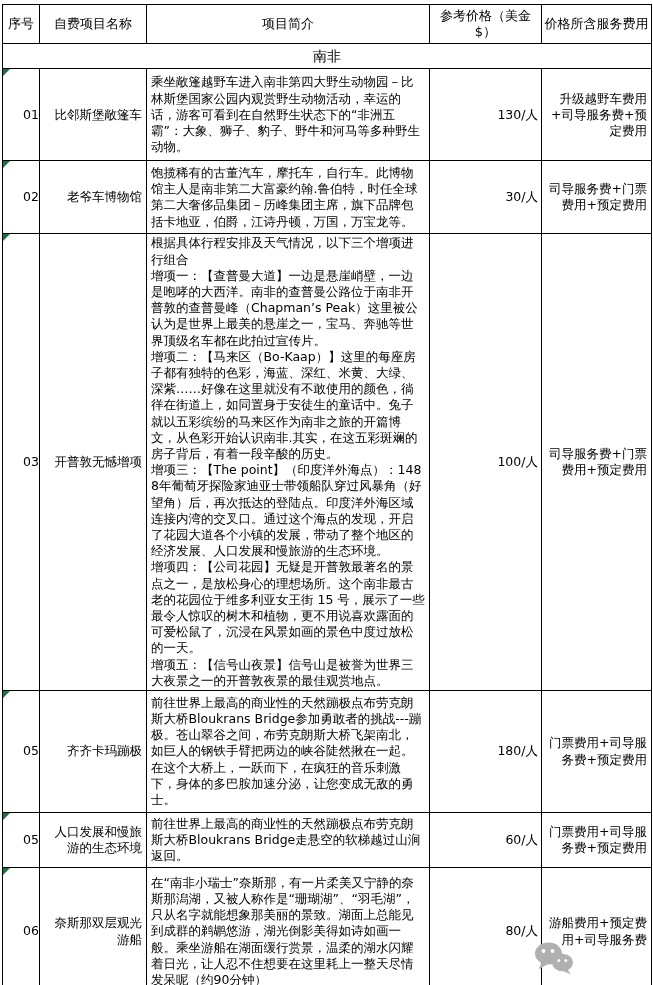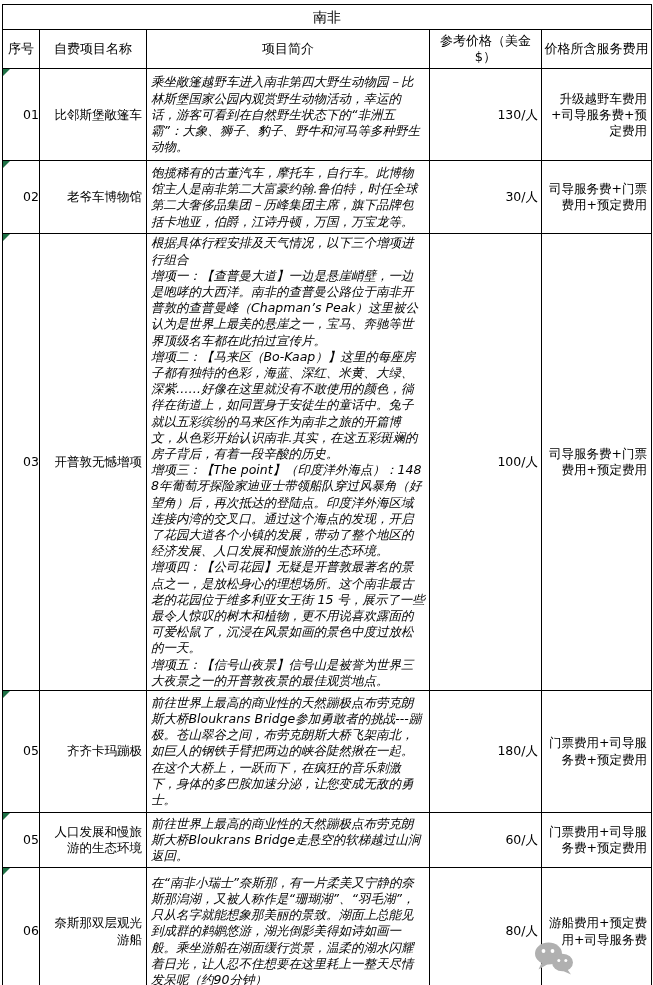--- a/index.html
+++ b/index.html
@@ -12,21 +12,21 @@
   table{border-collapse:collapse;table-layout:fixed;width:649px;}
   td{
     border:1px solid #000;font-size:12.5px;line-height:16.2px;
     padding:1px 3px;vertical-align:middle;overflow:hidden;
     word-break:break-all;
   }
   .title-cell{text-align:center;font-size:14px;padding:2px 0;}
   .hdr{text-align:center;font-size:13px;padding:3px 0;}
   .no-cell{text-align:right;position:relative;padding:0;}
   .name-cell{text-align:right;padding:1px 4px;}
-  .desc-cell{text-align:left;white-space:pre-wrap;padding:1px 4px;font-style:italic;}
+  .desc-cell{text-align:left;white-space:pre-wrap;padding:1px 4px;}
   .price-cell{text-align:right;}
   .fees-cell{text-align:right;padding:1px 4px;}
   .tri{
     position:absolute;left:0;top:0;width:0;height:0;
     border-top:7px solid #1e7145;border-right:7px solid transparent;
   }
   .watermark{
     position:absolute;right:8px;top:941px;height:40px;
     display:flex;align-items:center;gap:7px;
     color:#b4b4b4;font-size:21px;letter-spacing:1px;white-space:nowrap;flex-direction:column;
@@ -39,29 +39,29 @@
 <div class="sheet">
   <table>
     <colgroup>
       <col style="width:37px">
         <col style="width:107px">
         <col style="width:283px">
       <col style="width:112px">
         <col style="width:110px">
     </colgroup>
     <tbody>
-        <tr style="height:25px">
-      <td class="title-cell" colspan="5">南非</td>
-    </tr>
-    <tr style="height:28px">
+        <tr style="height:28px">
       <td class="hdr">序号</td>
       <td class="hdr">自费项目名称</td>
       <td class="hdr">项目简介</td>
       <td class="hdr">参考价格（美金$）</td>
       <td class="hdr">价格所含服务费用</td>
+    </tr>
+    <tr style="height:25px">
+      <td class="title-cell" colspan="5">南非</td>
     </tr>
 
     <tr style="height:92px">
       <td class="no-cell"><span class="tri"></span><span>01</span></td>
       <td class="name-cell">比邻斯堡敞篷车</td>
       <td class="desc-cell">乘坐敞篷越野车进入南非第四大野生动物园－比林斯堡国家公园内观赏野生动物活动，幸运的话，游客可看到在自然野生状态下的“非洲五霸”：大象、狮子、豹子、野牛和河马等多种野生动物。</td>
       <td class="price-cell">130/人</td>
       <td class="fees-cell">升级越野车费用+司导服务费+预定费用</td>
     </tr>
 

